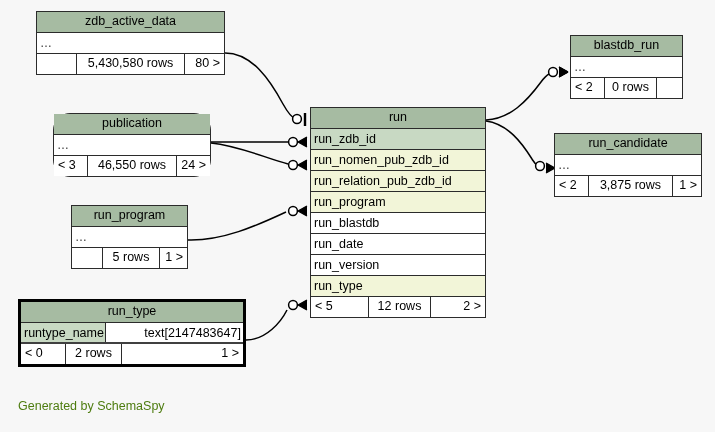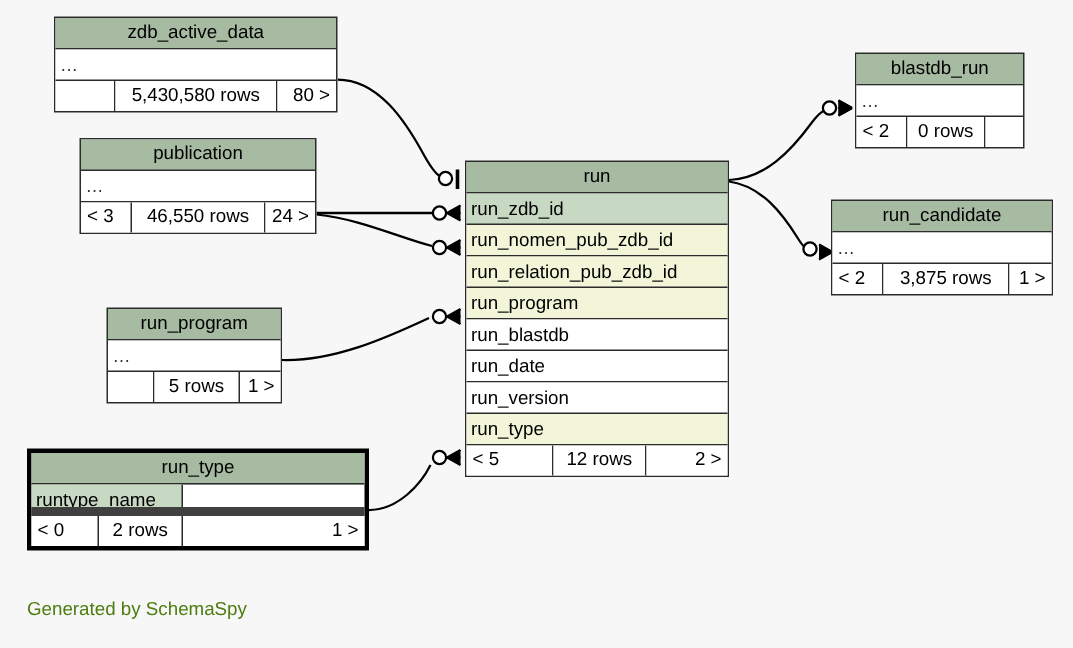--- a/index.html
+++ b/index.html
@@ -70,21 +70,21 @@
   .tbl-row.ellipsis {
     background: #ffffff;
     color: #333;
     letter-spacing: 1px;
     font-size: 12px;
   }
   .split-row {
     display: flex;
     height: 21px;
     box-sizing: border-box;
-    border-bottom: 6px solid #404040;
+    border-bottom: 2px solid #404040;
     gap: 35px;
   }
   .split-row .cell {
     line-height: 20px;
     padding: 0 3px;
     white-space: nowrap;
     overflow: hidden;
     box-sizing: border-box;
     background: #ffffff;
   }
@@ -188,21 +188,21 @@
   <div class="table-node" style="left:36px; top:11px; width:189px;">
     <div class="tbl-title">zdb_active_data</div>
     <div class="tbl-row ellipsis">…</div>
     <div class="tbl-footer">
       <div class="fcell left" style="width:40px;"></div>
       <div class="fcell mid" style="width:108px;">5,430,580 rows</div>
       <div class="fcell right" style="width:39px;">80 &gt;</div>
     </div>
   </div>
 
-  <div class="table-node" style="left:53px; top:92px; width:158px;">
+  <div class="table-node" style="left:53px; top:113px; width:158px;border-radius:17px;">
     <div class="tbl-title">publication</div>
     <div class="tbl-row ellipsis">…</div>
     <div class="tbl-footer">
       <div class="fcell left" style="width:34px;">&lt; 3</div>
       <div class="fcell mid" style="width:90px;">46,550 rows</div>
       <div class="fcell right" style="width:33px;">24 &gt;</div>
     </div>
   </div>
 
   <div class="table-node" style="left:71px; top:205px; width:117px;">
@@ -212,20 +212,21 @@
       <div class="fcell left" style="width:31px;"></div>
       <div class="fcell mid" style="width:57px;">5 rows</div>
       <div class="fcell right" style="width:27px;">1 &gt;</div>
     </div>
   </div>
 
   <div class="table-node focal" style="left:18px; top:299px; width:228px;">
     <div class="tbl-title">run_type</div>
     <div class="split-row">
       <div class="cell namecell" style="width:101px;">runtype_name</div>
+      <div class="cell" style="width:121px;">text[2147483647]</div>
     </div>
     <div class="tbl-footer">
       <div class="fcell left" style="width:45px;">&lt; 0</div>
       <div class="fcell mid" style="width:56px;">2 rows</div>
       <div class="fcell right" style="width:121px;">1 &gt;</div>
     </div>
   </div>
 
   <div class="table-node" style="left:310px; top:87px; width:176px;margin-top:20px;">
     <div class="tbl-title">run</div>

